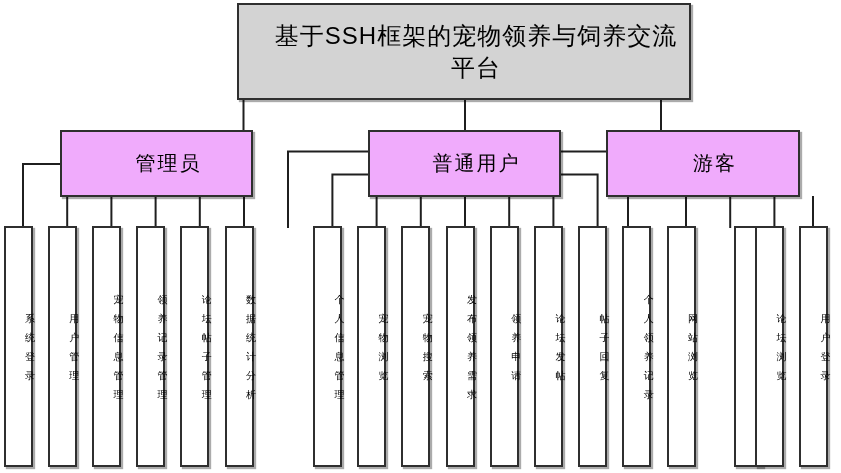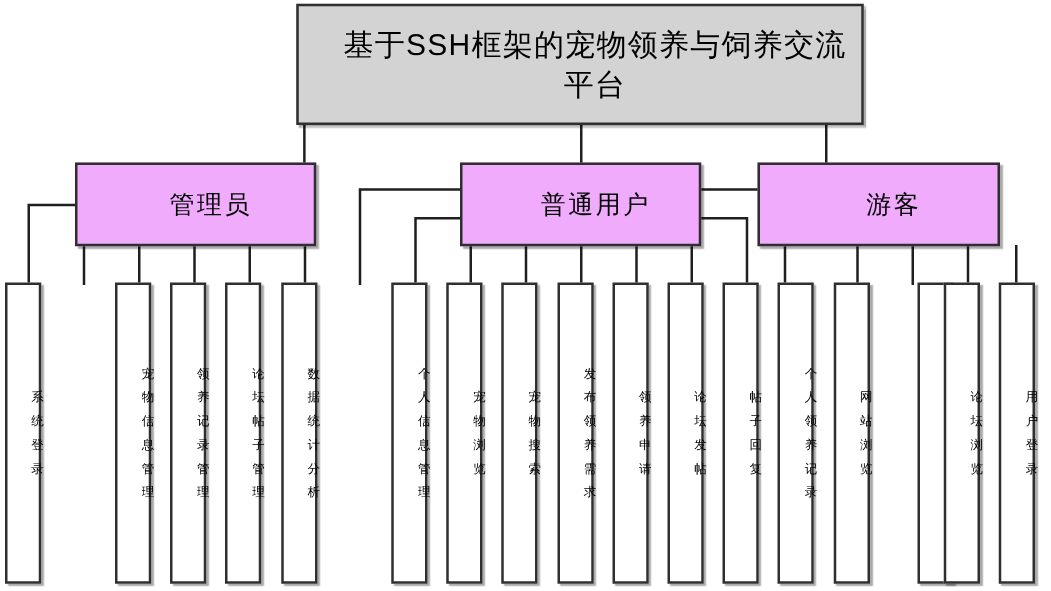--- a/index.html
+++ b/index.html
@@ -103,20 +103,23 @@
   <div class="box group-box" style="left:368px; width:193px;">
     <span>普通用户</span>
   </div>
   <div class="box group-box" style="left:606px; width:194px;">
     <span>游客</span>
   </div>
 
   <div class="box leaf-box" style="left:3.5px">
     <div class="leaf-label">系统登录</div>
   </div>
+  <div class="box leaf-box" style="left:47.7px">
+    <div class="leaf-label">用户管理</div>
+  </div>
   <div class="box leaf-box" style="left:91.9px">
     <div class="leaf-label">宠物信息管理</div>
   </div>
   <div class="box leaf-box" style="left:136.1px">
     <div class="leaf-label">领养记录管理</div>
   </div>
   <div class="box leaf-box" style="left:180.3px">
     <div class="leaf-label">论坛帖子管理</div>
   </div>
   <div class="box leaf-box" style="left:224.5px">

